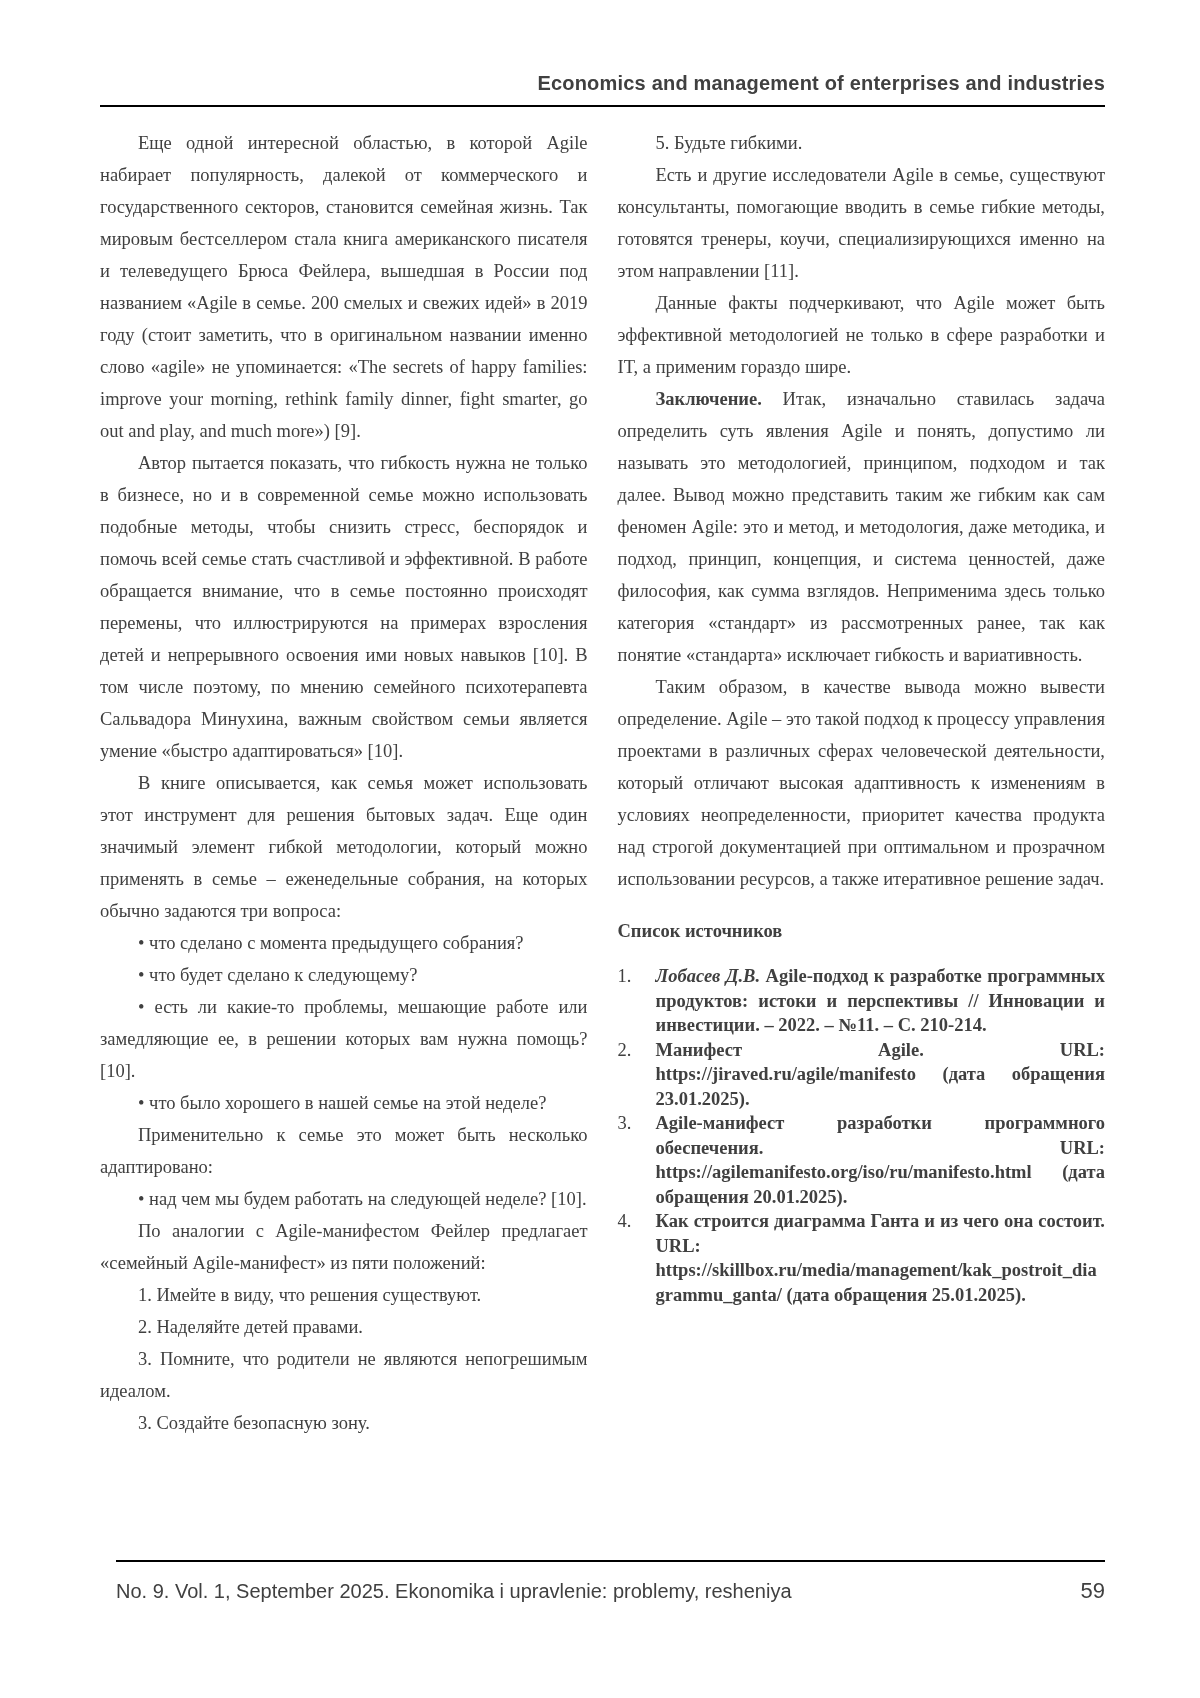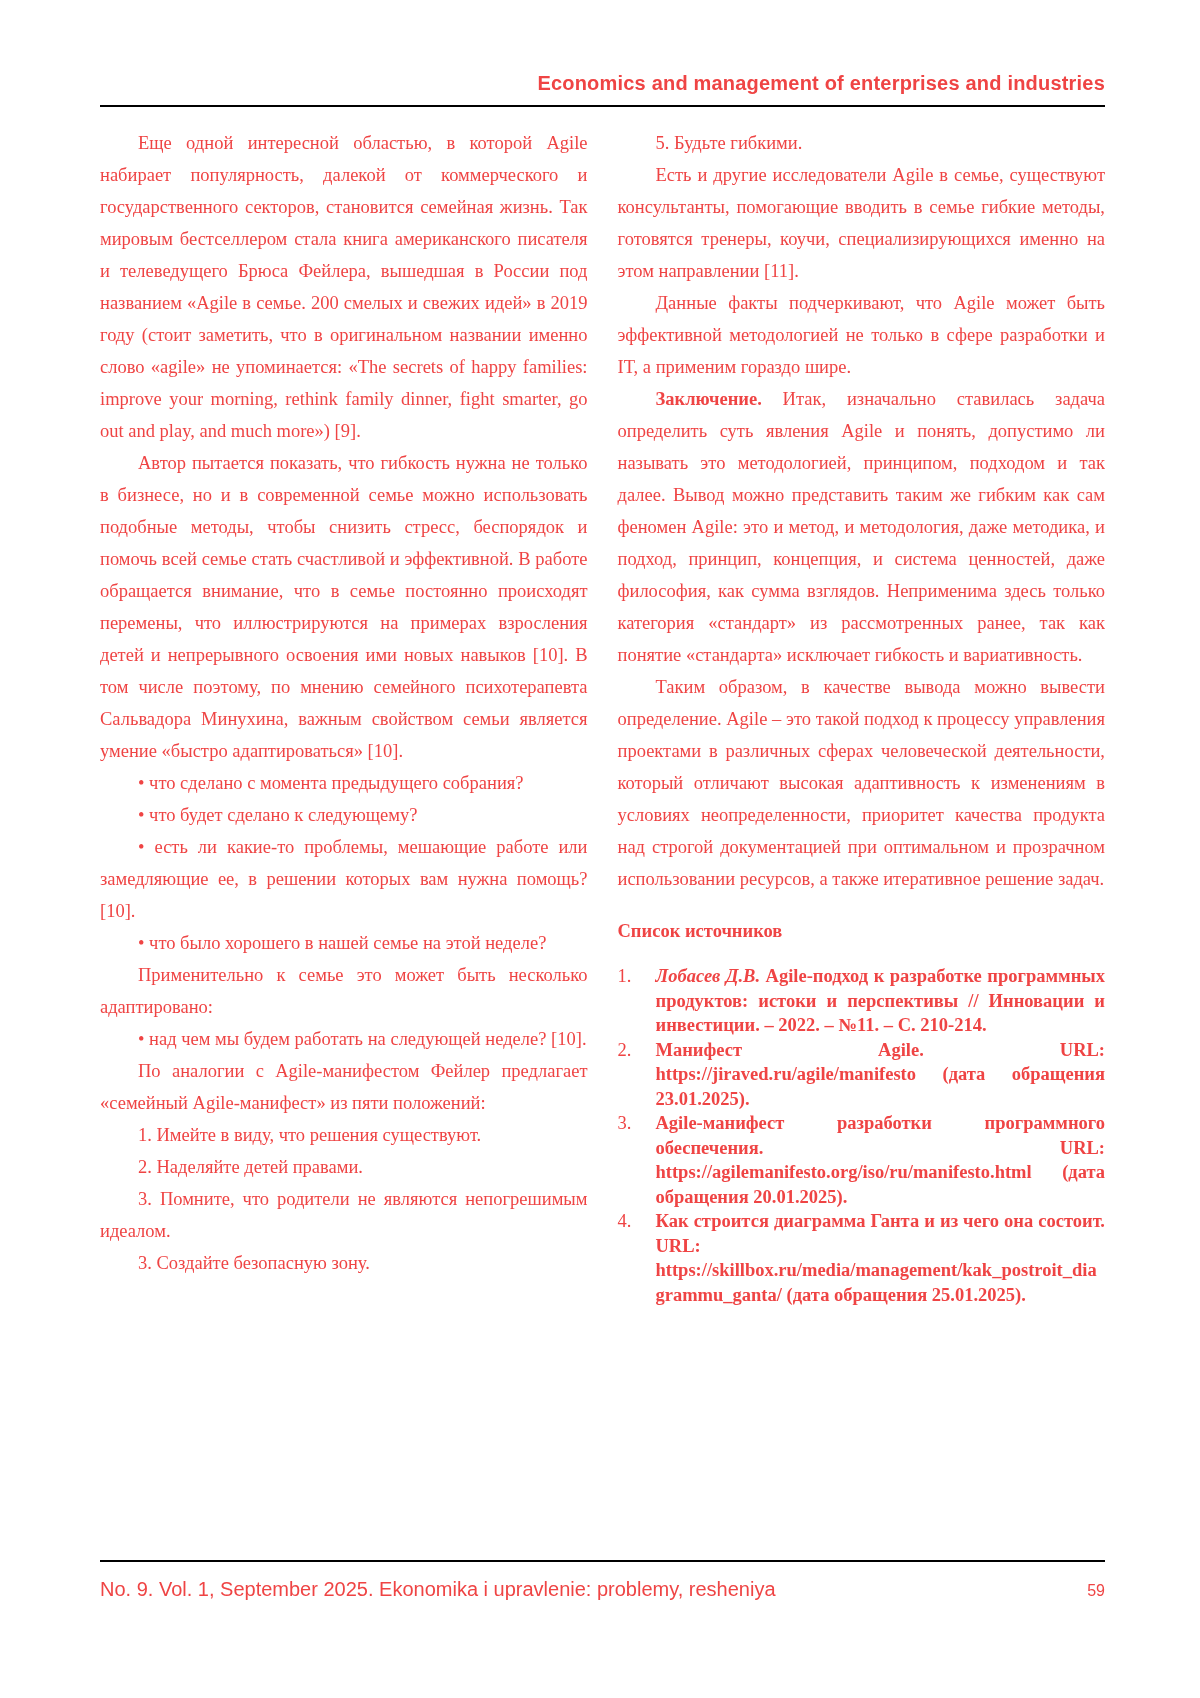--- a/index.html
+++ b/index.html
@@ -2,21 +2,21 @@
 <html><head>
 <meta charset="utf-8">
 <style>
   html, body { margin: 0; padding: 0; background: #ffffff; }
   .page {
     position: relative;
     width: 1200px;
     height: 1698px;
     margin: 0 auto;
     background: #ffffff;
-    color: #ef4444;
+    color: #404040;
     font-family: "Liberation Serif", serif;
     box-sizing: border-box;
     padding: 72px 95px 0 100px;
     overflow: hidden;
   }
   .running-head {
     font-family: "Liberation Sans", sans-serif;
     font-weight: bold;
     font-size: 20px;
     text-align: right;
@@ -61,46 +61,47 @@
   }
   .ref-body {
     flex: 1;
     text-align: justify;
     overflow-wrap: anywhere;
     font-weight: bold;
   }
   .ref-author { font-style: italic; }
   .footer {
     position: absolute;
-    left: 100px;
+    left: 116px;
     right: 95px;
     top: 1560px;
     border-top: 2px solid #000;
     padding-top: 16px;
     display: flex;
     justify-content: space-between;
     align-items: baseline;
     font-family: "Liberation Sans", sans-serif;
     font-size: 20px;
   }
-  .footer-page { font-size: 16px; }
+  .footer-page { font-size: 22px; }
 </style>
 </head>
 <body>
 
 <div class="page">
 
   <div class="running-head">Economics and management of enterprises and industries</div>
   <hr class="header-rule">
 
   <div class="columns">
 
     <div class="col">
       <p class="para">Еще одной интересной областью, в которой Agile набирает популярность, далекой от коммерческого и государственного секторов, становится семейная жизнь. Так мировым бестселлером стала книга американского писателя и телеведущего Брюса Фейлера, вышедшая в России под названием «Agile в семье. 200 смелых и свежих идей» в 2019 году (стоит заметить, что в оригинальном названии именно слово «agile» не упоминается: «The secrets of happy families: improve your morning, rethink family dinner, fight smarter, go out and play, and much more») [9].</p>
       <p class="para">Автор пытается показать, что гибкость нужна не только в бизнесе, но и в современной семье можно использовать подобные методы, чтобы снизить стресс, беспорядок и помочь всей семье стать счастливой и эффективной. В работе обращается внимание, что в семье постоянно происходят перемены, что иллюстрируются на примерах взросления детей и непрерывного освоения ими новых навыков [10]. В том числе поэтому, по мнению семейного психотерапевта Сальвадора Минухина, важным свойством семьи является умение «быстро адаптироваться» [10].</p>
+      <p class="para">В книге описывается, как семья может использовать этот инструмент для решения бытовых задач. Еще один значимый элемент гибкой методологии, который можно применять в семье – еженедельные собрания, на которых обычно задаются три вопроса:</p>
       <p class="para">• что сделано с момента предыдущего собрания?</p>
       <p class="para">• что будет сделано к следующему?</p>
       <p class="para">• есть ли какие-то проблемы, мешающие работе или замедляющие ее, в решении которых вам нужна помощь? [10].</p>
       <p class="para">• что было хорошего в нашей семье на этой неделе?</p>
       <p class="para">Применительно к семье это может быть несколько адаптировано:</p>
       <p class="para">• над чем мы будем работать на следующей неделе? [10].</p>
       <p class="para">По аналогии с Agile-манифестом Фейлер предлагает «семейный Agile-манифест» из пяти положений:</p>
       <p class="para">1. Имейте в виду, что решения существуют.</p>
       <p class="para">2. Наделяйте детей правами.</p>
       <p class="para">3. Помните, что родители не являются непогрешимым идеалом.</p>

